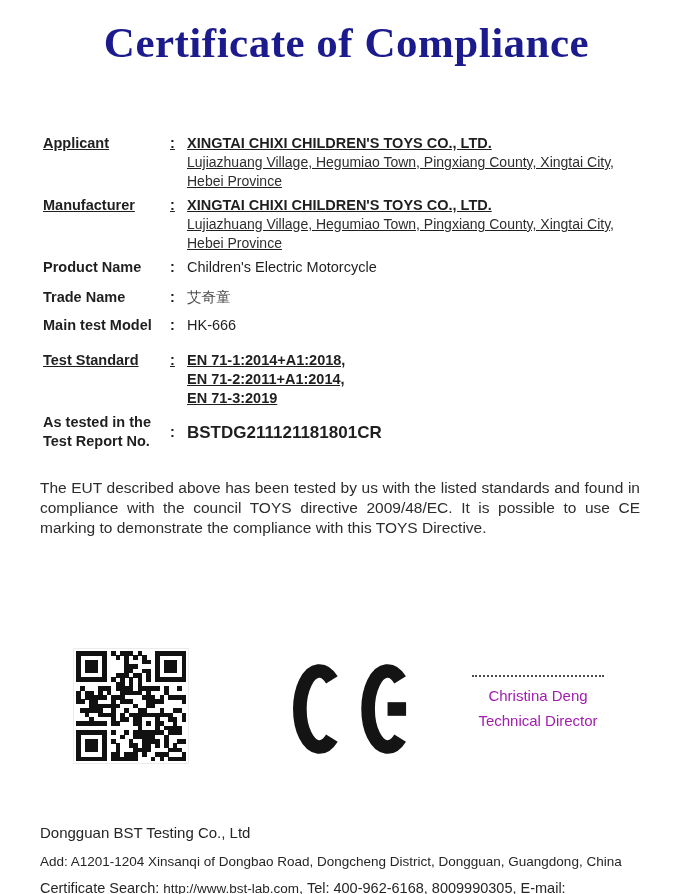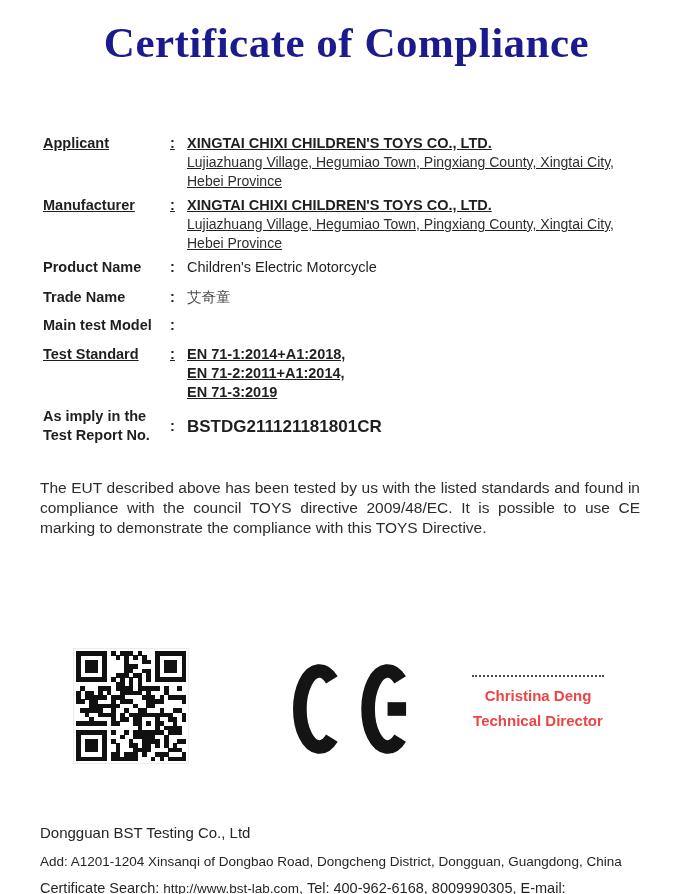--- a/index.html
+++ b/index.html
@@ -33,41 +33,41 @@
   .row { display:flex; align-items:flex-start; }
   .row.center { align-items:center; }
   .lbl { width:127px; font-weight:bold; flex:none; }
   .colon { width:17px; font-weight:bold; flex:none; }
   .val { flex:1; }
   .val .name, .val .bold { font-weight:bold; }
   .addr { color:#2e2e2e; font-size:14px; }
   .mb5  { margin-bottom:5px;text-decoration:underline; }
   .mb9  { margin-bottom:9px; }
   .mb11 { margin-bottom:11px; }
-  .mb21 { margin-bottom:10px; }
+  .mb21 { margin-bottom:16px; }
   .trade-val { color:#4d4d4d; }
   .report-val { font-size:17px; font-weight:bold; }
   .statement {
     position:absolute; top:478px; left:40px; right:38px;
     font-size:15.5px; line-height:20px; color:#2d2d2d;
     text-align:justify;
   }
   .stamps { position:absolute; top:640px; left:0; right:0; height:150px; }
   .qr-box {
     position:absolute; left:73px; top:8px;
     width:116px; height:116px; background:#fff;
     border:1px solid #ececec; padding:2px;
   }
   .ce-box { position:absolute; left:292px; top:21px; }
   .sig-box { position:absolute; left:462px; top:0; width:152px; text-align:center; }
   .sig-line {
     margin:35px auto 6px auto; width:132px; height:0;
     border-top:2px dotted #4a4a4a;
   }
-  .sig-box .sig-text { font-size:15px; font-weight:bold; line-height:25px; color:#ef4444; }
+  .sig-box .sig-text { font-size:15px; font-weight:normal; line-height:25px; color:#a21caf; }
   .footer { position:absolute; top:824px; left:40px; right:30px; color:#262626; }
   .footer .company { font-size:15px; }
   .footer .address { font-size:13.5px; margin-top:13px; }
   .footer .search  { font-size:14.5px; margin-top:11px; }
   .footer .url { text-decoration:underline; color:#262626; font-size:13.5px; margin-left:4px; }
 </style>
 </head>
 <body>
 
 <div class="page">
@@ -105,35 +105,36 @@
 
     <div class="row mb9">
       <div class="lbl">Trade Name</div>
       <div class="colon">:</div>
       <div class="val trade-val">艾奇童</div>
     </div>
 
     <div class="row mb21">
       <div class="lbl">Main test Model</div>
       <div class="colon">:</div>
+      <div class="val bold">HK-666</div>
     </div>
 
     <div class="row mb5">
       <div class="lbl">Test Standard</div>
       <div class="colon">:</div>
       <div class="val">
         <div class="bold">EN 71-1:2014+A1:2018,</div>
         <div class="bold">EN 71-2:2011+A1:2014,</div>
         <div class="bold">EN 71-3:2019</div>
       </div>
     </div>
 
     <div class="row center">
       <div class="lbl">
-        <div>As imply in the</div>
+        <div>As tested in the</div>
         <div>Test Report No.</div>
       </div>
       <div class="colon">:</div>
       <div class="val report-val">BSTDG211121181801CR</div>
     </div>
 
   </div>
 
   <div class="statement">
     <p>The EUT described above has been tested by us with the listed standards and found in compliance with the council TOYS directive 2009/48/EC. It is possible to use CE marking to demonstrate the compliance with this TOYS Directive.</p>

